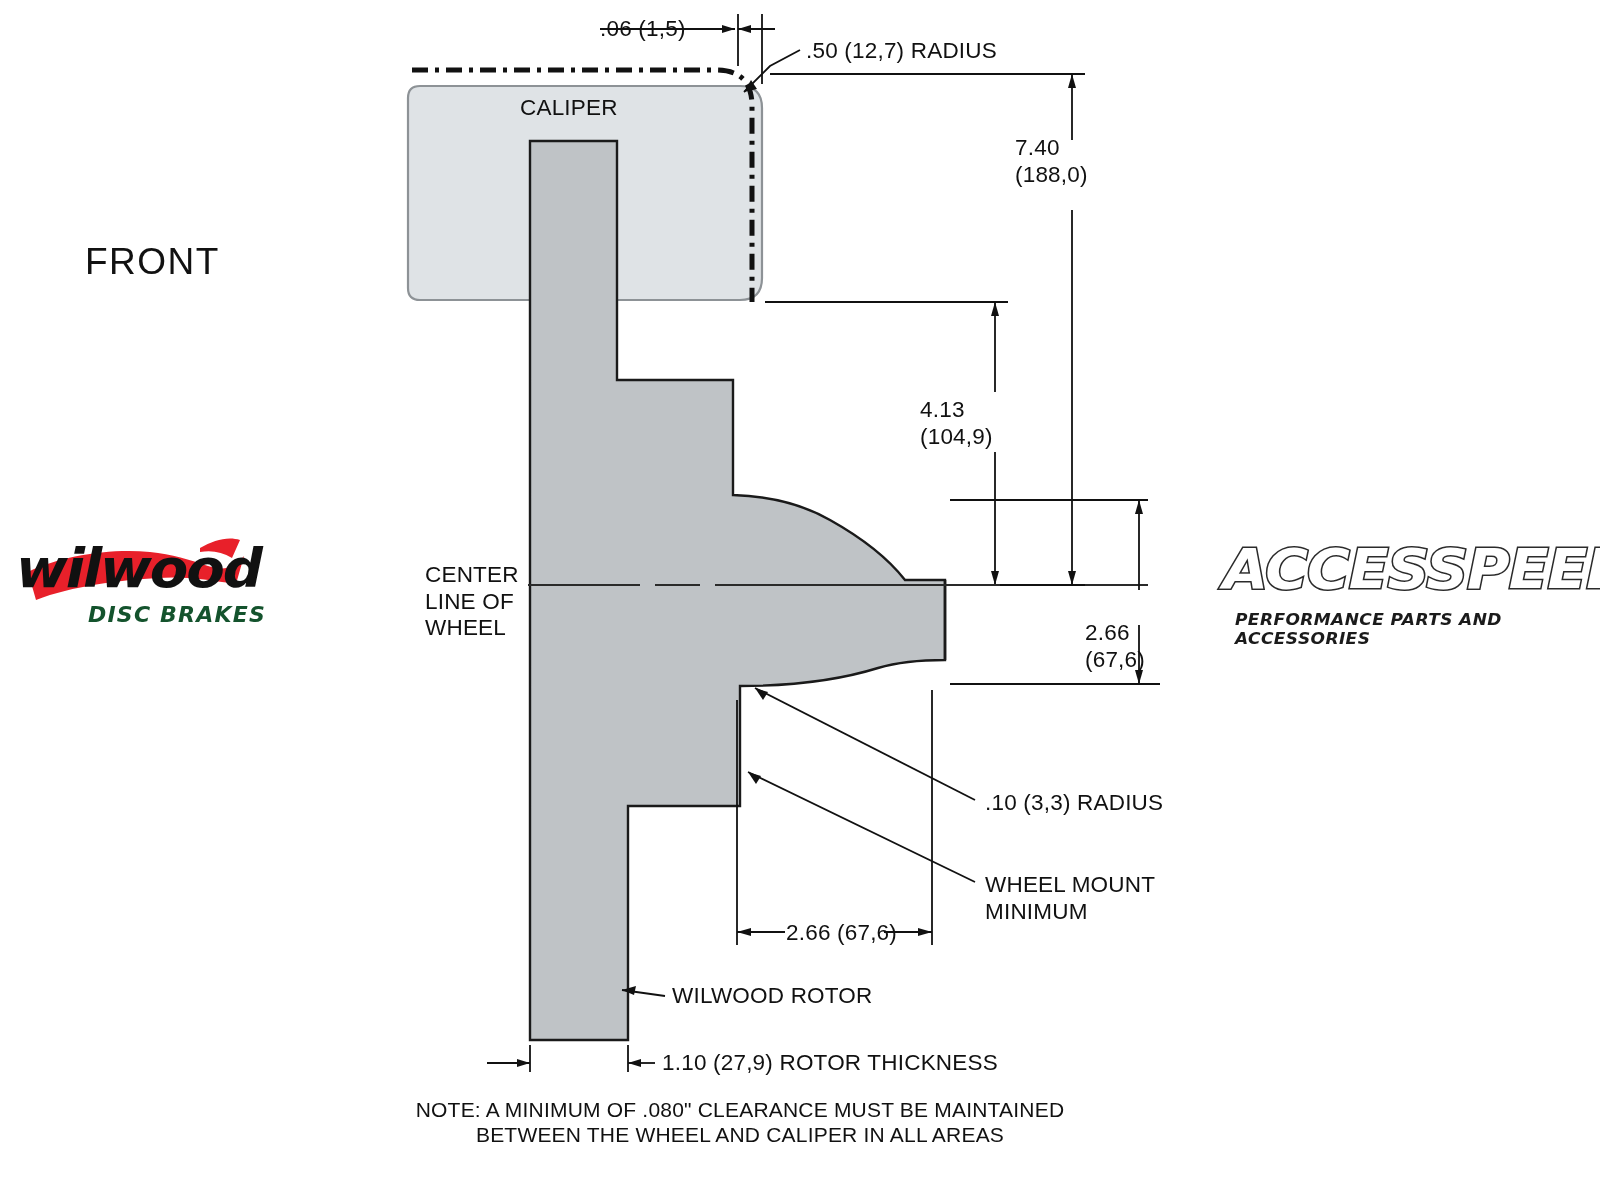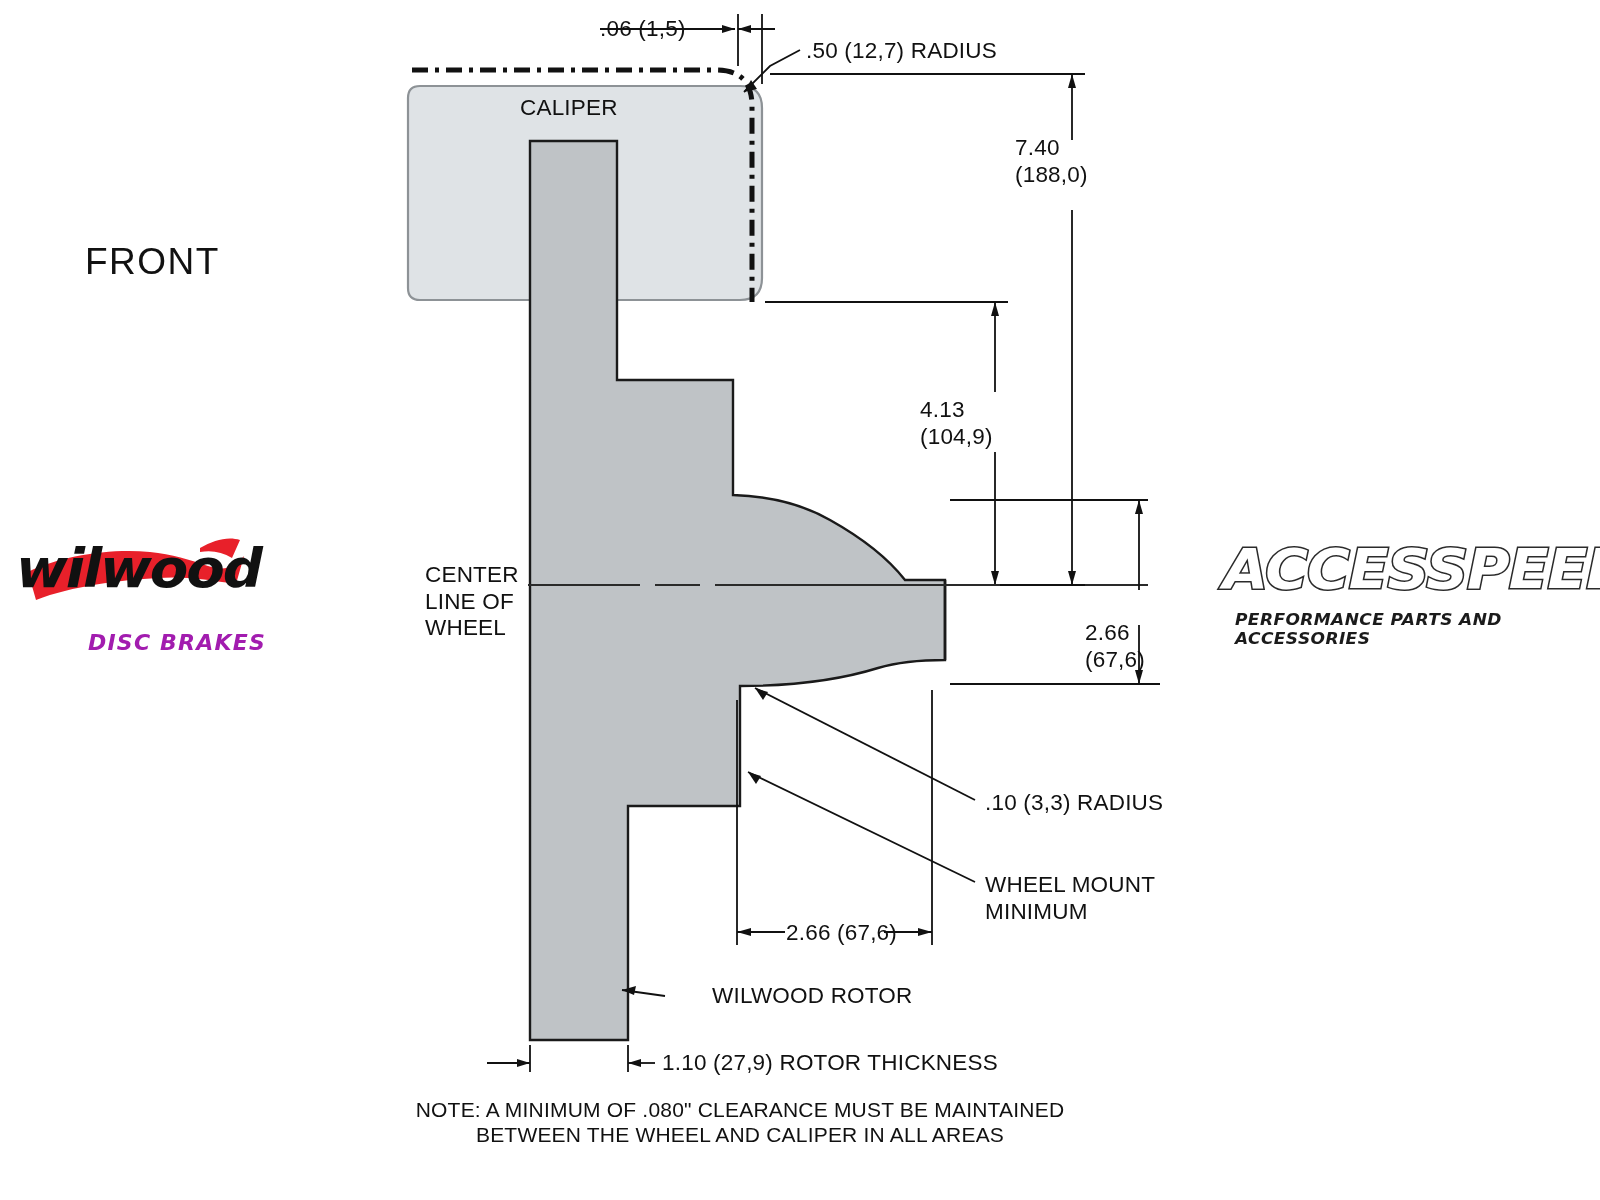--- a/index.html
+++ b/index.html
@@ -63,23 +63,22 @@
     transform-origin: left top;
   }
   #wilwood-logo .ww-sub {
     position: absolute;
     left: 78px;
     top: 72px;
     font-family: "DejaVu Sans", sans-serif;
     font-size: 22px;
     font-weight: bold;
     font-style: italic;
-    color: #a21caf;
+    color: #14532d;
     letter-spacing: 1.2px;
-    margin-top: 28px;
   }
   
   #accesspeed-logo {
     position: absolute;
     left: 1223px;
     top: 530px;
     width: 390px;
     height: 115px;
   }
   #accesspeed-logo .ap-word {
@@ -276,21 +275,21 @@
   <div class="lbl dim center" style="left:1085px; top:620px; width:110px;">2.66
 (67,6)</div>
 
   <div class="lbl dim" style="left:985px; top:790px;">.10 (3,3) RADIUS</div>
 
   <div class="lbl dim" style="left:985px; top:872px;">WHEEL MOUNT
 MINIMUM</div>
 
   <div class="lbl dim" style="left:786px; top:920px;">2.66 (67,6)</div>
 
-  <div class="lbl dim" style="left:672px; top:983px;margin-left:40px;">WILWOOD ROTOR</div>
+  <div class="lbl dim" style="left:672px; top:983px;">WILWOOD ROTOR</div>
 
   <div class="lbl dim" style="left:662px; top:1050px;">1.10 (27,9) ROTOR THICKNESS</div>
 
   <div class="lbl note" style="left:300px; top:1098px; width:880px;">NOTE: A MINIMUM OF .080" CLEARANCE MUST BE MAINTAINED
 BETWEEN THE WHEEL AND CALIPER IN ALL AREAS</div>
 
   <div id="wilwood-logo">
     <div class="ww-word">wilwood</div>
     <div class="ww-sub">DISC BRAKES</div>
   </div>

